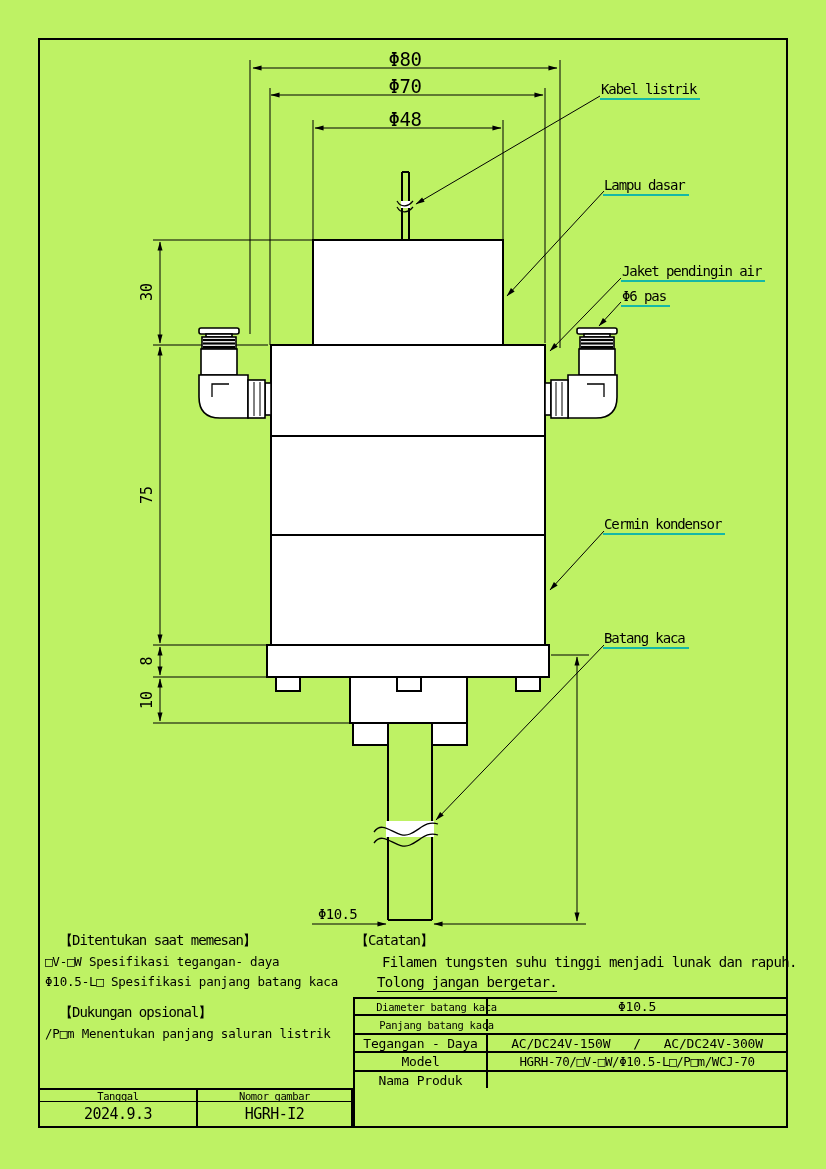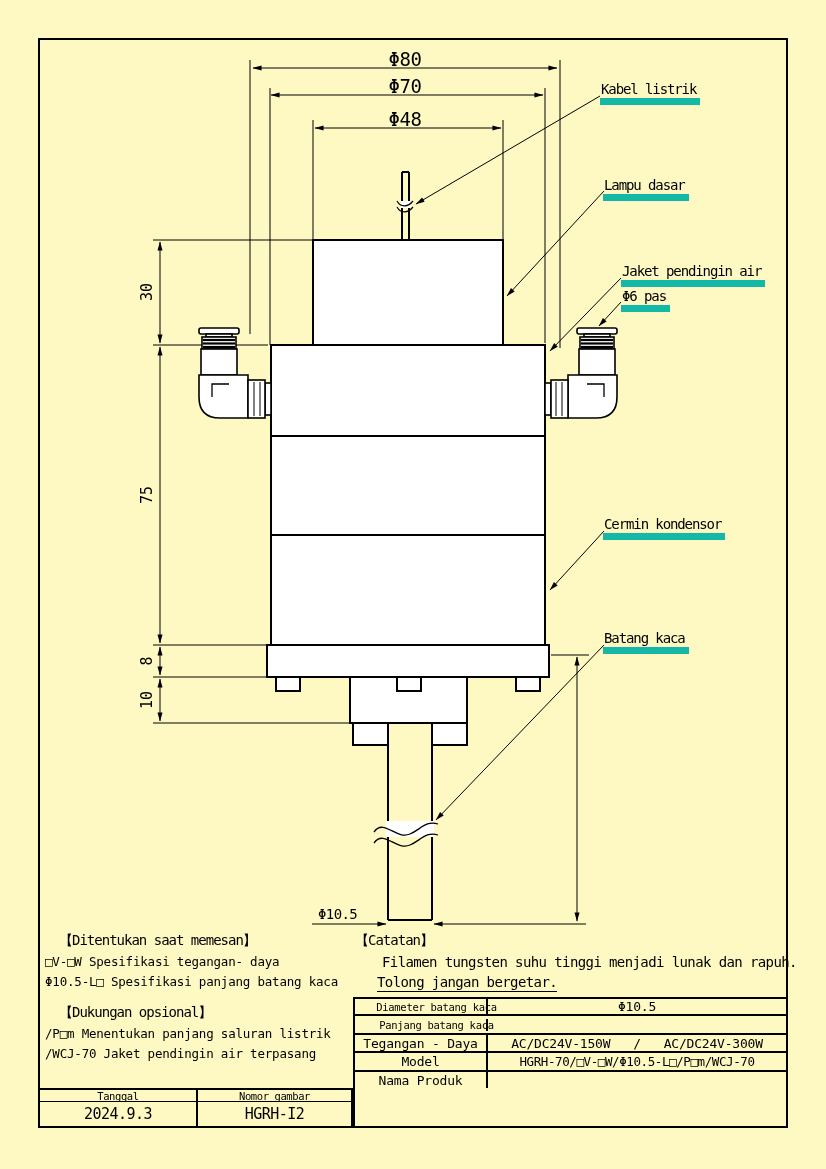--- a/index.html
+++ b/index.html
@@ -1,29 +1,29 @@
 <!DOCTYPE html>
 <html><head>
 <meta charset="utf-8">
 <style>
   html,body{margin:0;padding:0;background:#fff;}
-  .page{position:relative;width:826px;height:1169px;background:#fef9c3;overflow:hidden;
+  .page{position:relative;width:826px;height:1169px;background:#bef264;overflow:hidden;
         font-family:"DejaVu Sans Mono","DejaVu Sans",monospace;color:#000;}
   .abs{position:absolute;}
   .frame{left:38px;top:38px;width:750px;height:1090px;border:2px solid #000;box-sizing:border-box;}
   svg.art{left:0;top:0;width:826px;height:1169px;}
 
   
   .dim{font-size:19px;letter-spacing:-.5px;transform:translateX(-50%);white-space:nowrap;}
   .dimrot{font-size:15px;transform:translate(-50%,-50%) rotate(-90deg);white-space:nowrap;}
   .dimsmall{font-size:14px;letter-spacing:-.6px;white-space:nowrap;}
 
   
   .plabel{font-size:14px;letter-spacing:-1.1px;white-space:nowrap;display:inline-block;
-          border-bottom:7px solid #14b8a6;padding:0 4px 1px 1px;line-height:16px;}
+          border-bottom:2px solid #14b8a6;padding:0 4px 1px 1px;line-height:16px;}
 
   
   .nhead{font-size:14px;letter-spacing:-1px;white-space:nowrap;line-height:16px;}
   .nline{font-size:12.5px;letter-spacing:-.2px;white-space:nowrap;line-height:15px;}
   .cline{font-size:14px;letter-spacing:-.6px;white-space:nowrap;line-height:16px;margin-left:32px;}
   .uline{border-bottom:1px solid #000;display:inline-block;padding-bottom:1px;}
 
   
   .spec{left:353px;top:997px;width:435px;height:131px;border:2px solid #000;box-sizing:border-box;}
   .srow{display:flex;box-sizing:border-box;border-top:2px solid #000;}
@@ -166,21 +166,20 @@
   <div class="abs" style="left:621px;top:286px;"><span class="plabel">Φ6 pas</span></div>
   <div class="abs" style="left:603px;top:514px;"><span class="plabel">Cermin kondensor</span></div>
   <div class="abs" style="left:603px;top:628px;"><span class="plabel">Batang kaca</span></div>
 
   <div class="abs nhead" style="left:59px;top:932px;">【Ditentukan saat memesan】</div>
   <div class="abs nline" style="left:45px;top:954px;">□V-□W Spesifikasi tegangan- daya</div>
   <div class="abs nline" style="left:45px;top:974px;">Φ10.5-L□ Spesifikasi panjang batang kaca</div>
 
   <div class="abs nhead" style="left:59px;top:1004px;">【Dukungan opsional】</div>
   <div class="abs nline" style="left:45px;top:1026px;">/P□m Menentukan panjang saluran listrik</div>
-  <div class="abs nline" style="left:45px;top:1046px;">/WCJ-70 Jaket pendingin air terpasang</div>
 
   <div class="abs nhead" style="left:355px;top:932px;">【Catatan】</div>
   <div class="abs cline" style="left:350px;top:954px;">Filamen tungsten suhu tinggi menjadi lunak dan rapuh.</div>
   <div class="abs cline" style="left:345px;top:974px;"><span class="uline">Tolong jangan bergetar.</span></div>
 
   <div class="abs spec">
     <div class="srow" style="height:15px;">
       <div class="slabel fs10">Diameter batang kaca</div>
       <div class="svalue fs13">Φ10.5</div>
     </div>

